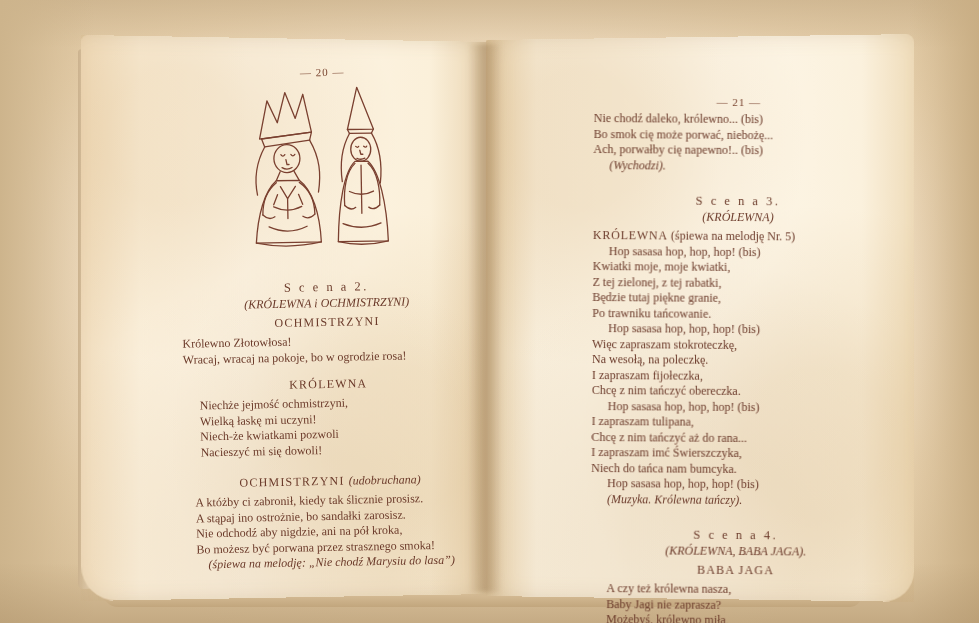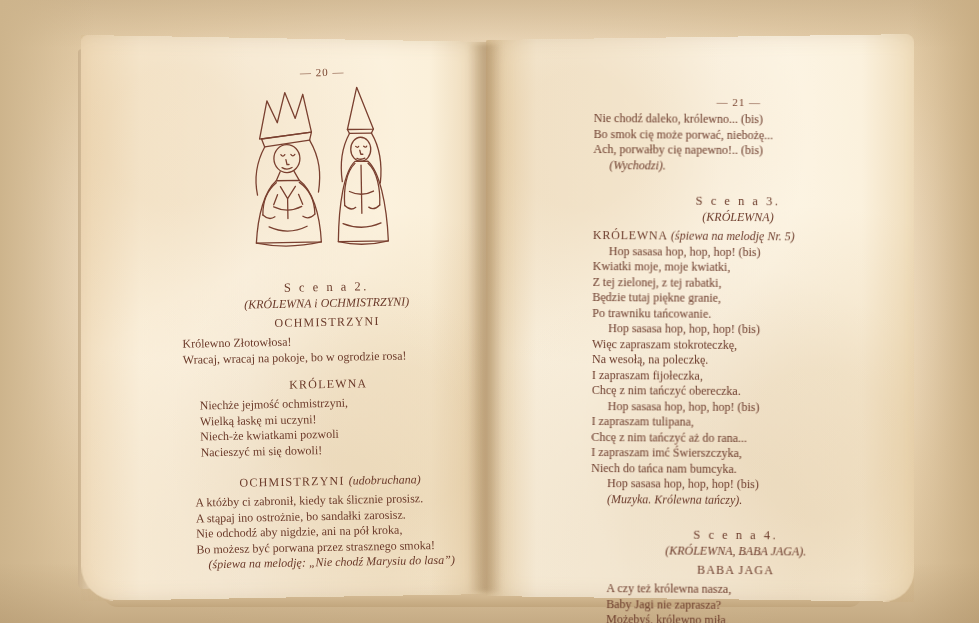--- a/index.html
+++ b/index.html
@@ -322,21 +322,21 @@
         <div class="line ital ind">(Wychodzi).</div>
       </div>
 
       <div class="gap"></div>
       <div class="scene-head">S c e n a   3.</div>
       <div class="cast">(KRÓLEWNA)</div>
 
       <div class="block">
         <div class="line">
           <span class="inline-speaker">KRÓLEWNA</span>
-          <span class="ital" style="font-style:italic">(śpiewa na melodję Nr. 5)</span>
+          <span class="ital" style="">(śpiewa na melodję Nr. 5)</span>
         </div>
         <div class="line ind">Hop sasasa hop, hop, hop! (bis)</div>
         <div class="line">Kwiatki moje, moje kwiatki,</div>
         <div class="line">Z tej zielonej, z tej rabatki,</div>
         <div class="line">Będzie tutaj piękne granie,</div>
         <div class="line">Po trawniku tańcowanie.</div>
         <div class="line ind">Hop sasasa hop, hop, hop! (bis)</div>
         <div class="line">Więc zapraszam stokroteczkę,</div>
         <div class="line">Na wesołą, na poleczkę.</div>
         <div class="line">I zapraszam fijołeczka,</div>

